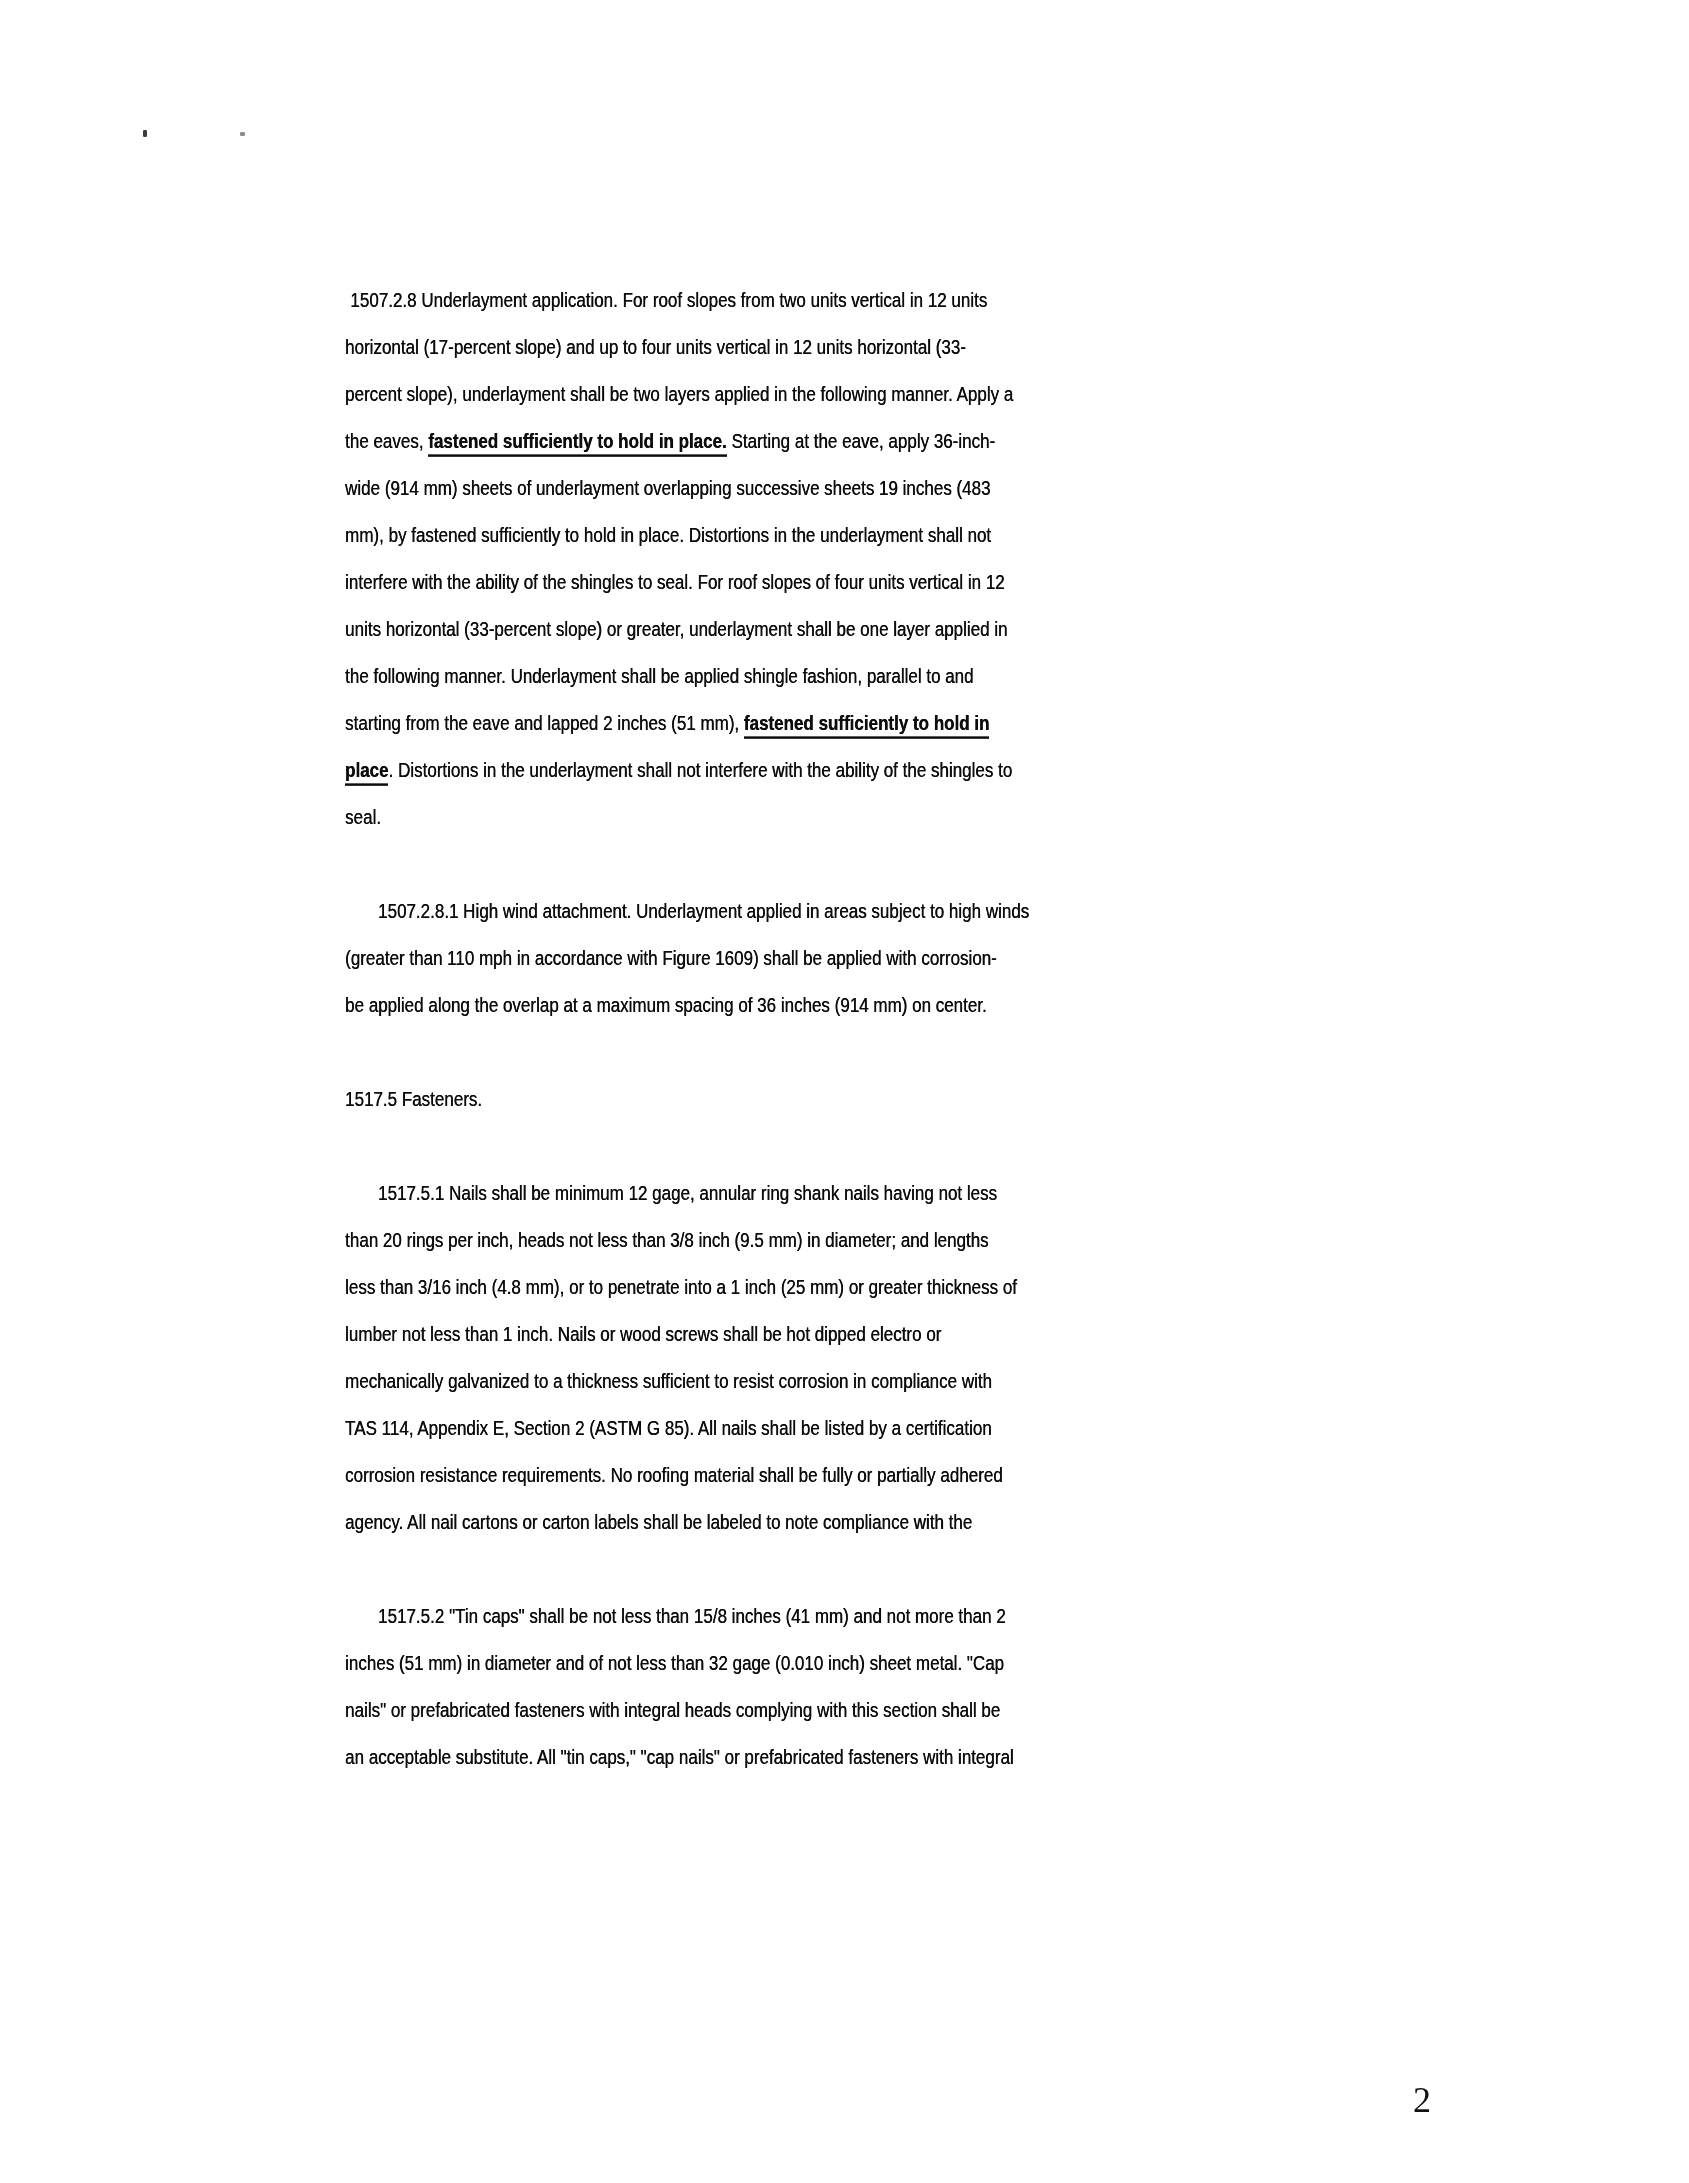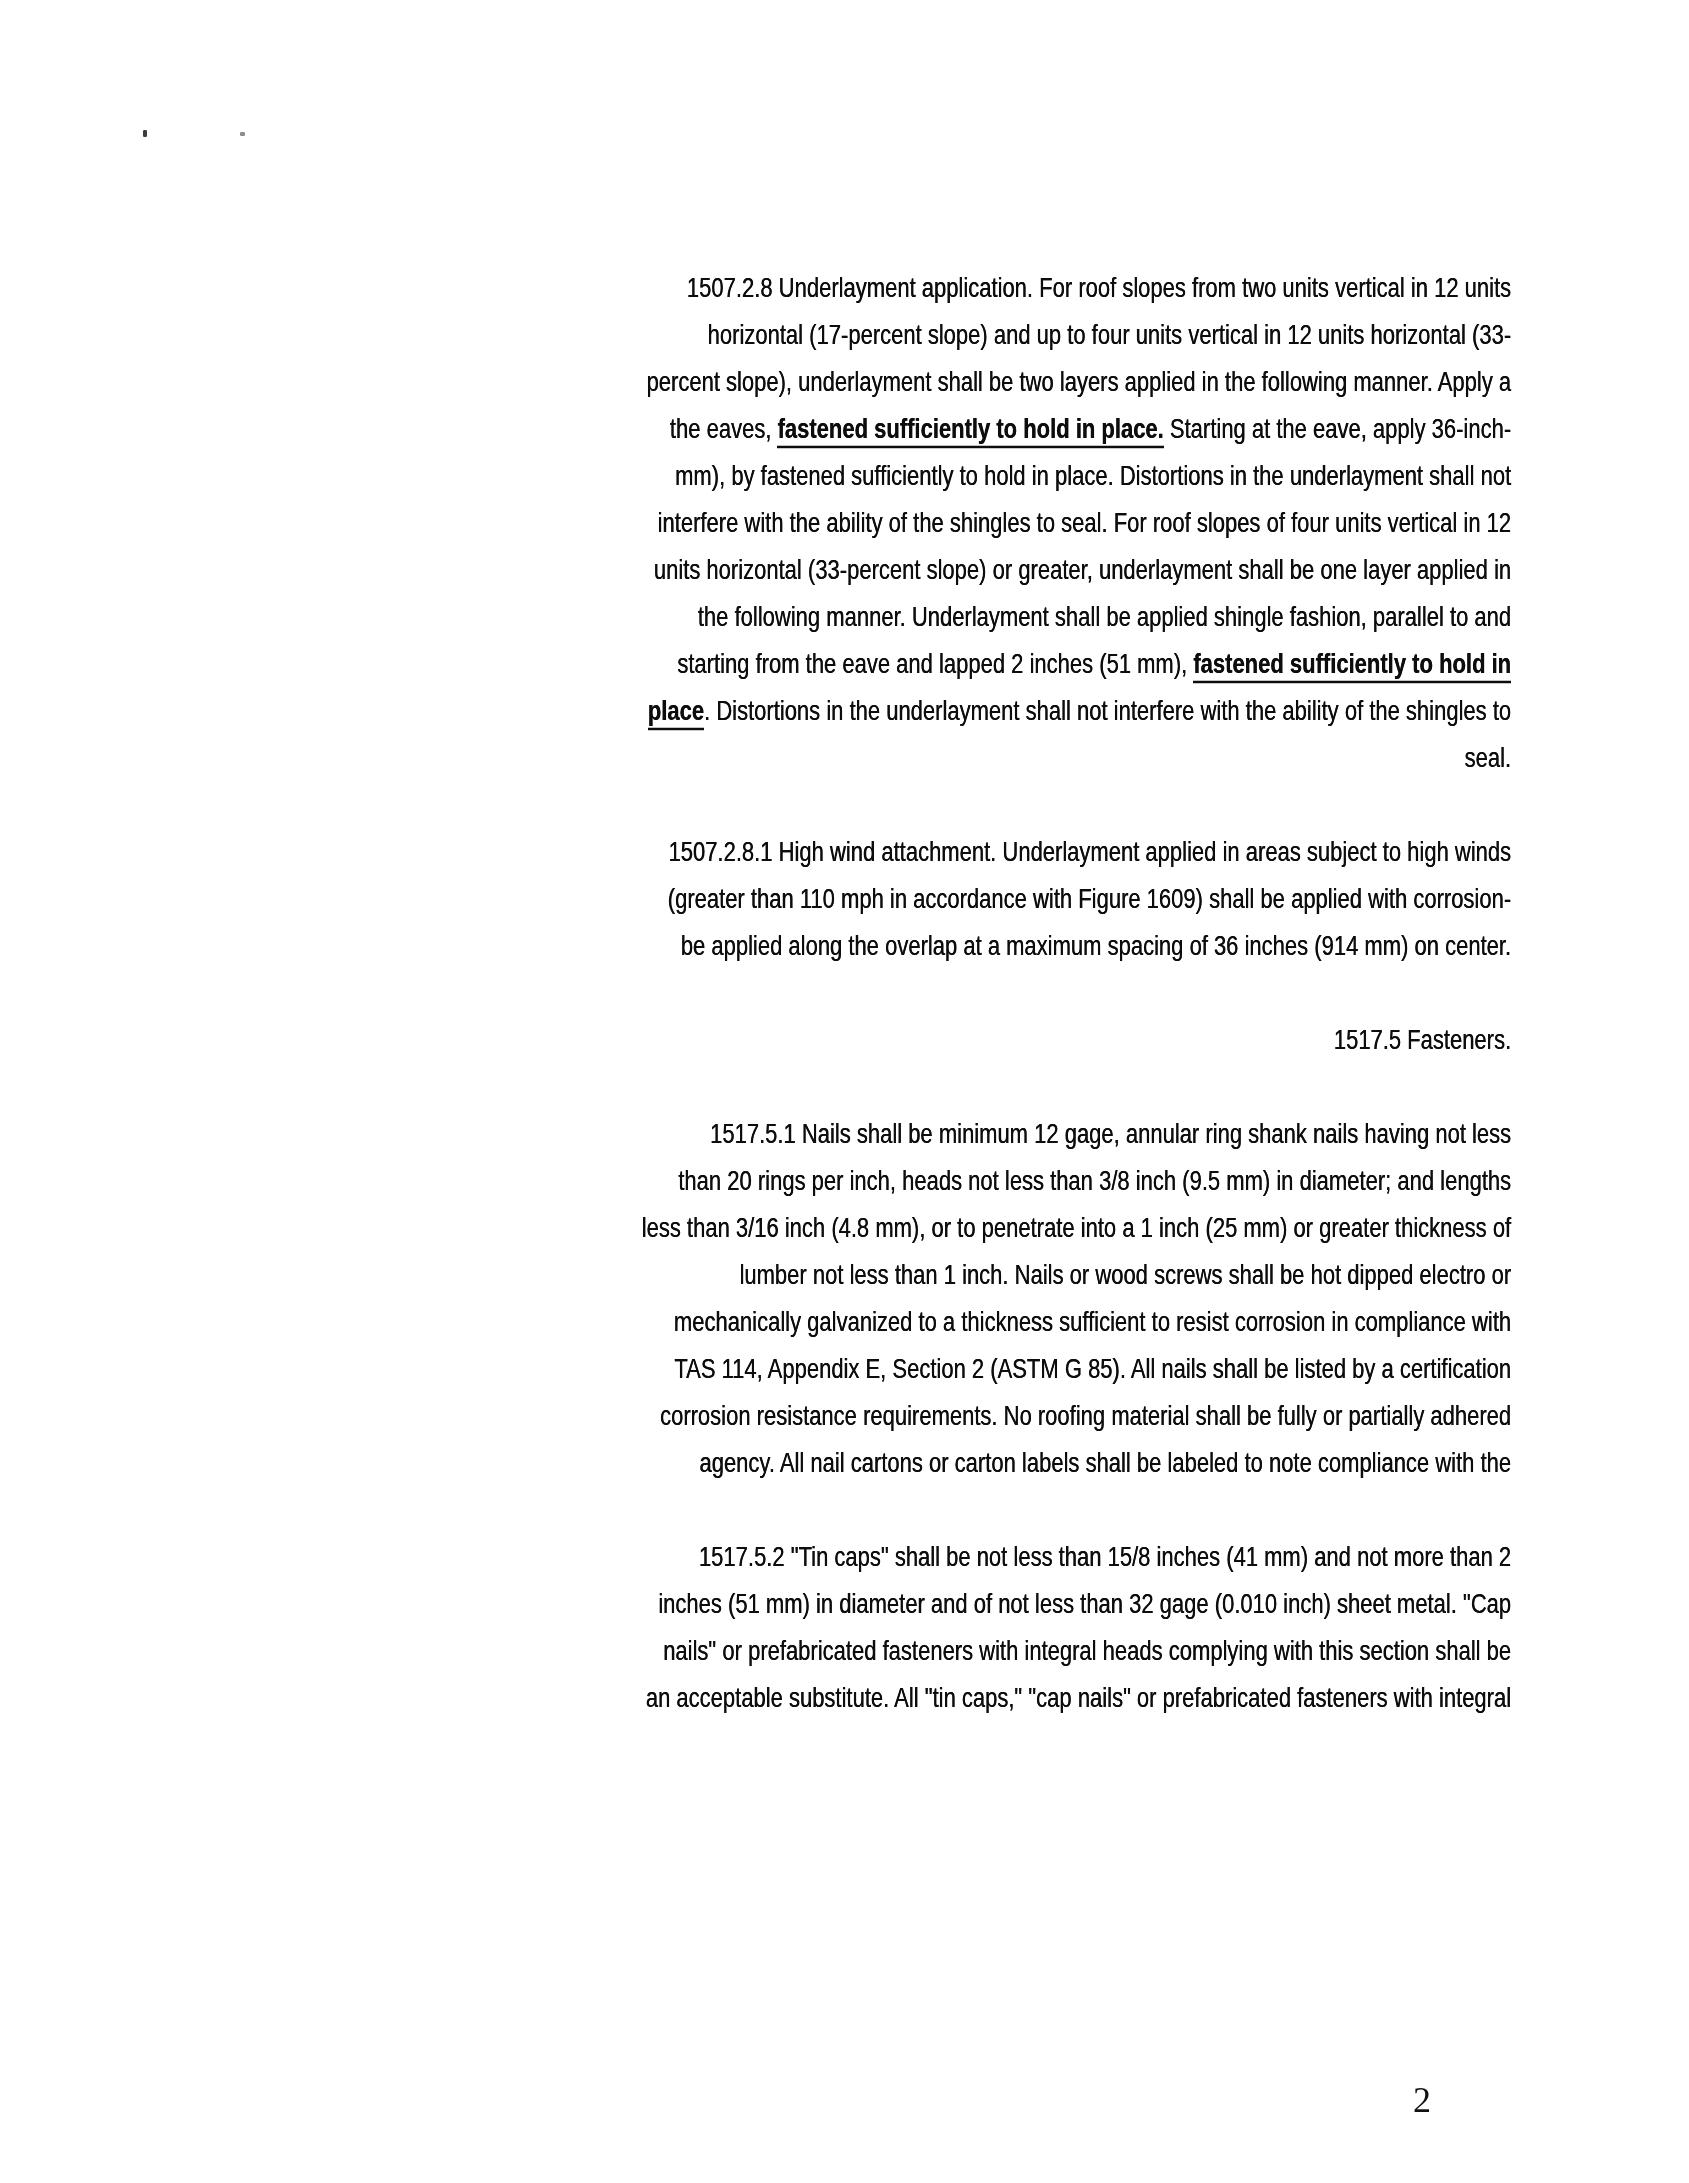--- a/index.html
+++ b/index.html
@@ -12,25 +12,24 @@
     width: 1690px;
     height: 2183px;
     background: #ffffff;
     overflow: hidden;
     font-family: "Liberation Sans", "DejaVu Sans", sans-serif;
     color: #0d0d0d;
   }
   .doc-body {
     position: absolute;
     left: 345px;
-    top: 266px;
+    top: 278px;
     width: 1166px;
-    font-size: 22px;
+    font-size: 17px;
     text-shadow: 0.3px 0 0 currentColor;
-    text-align: right;
   }
   .para { margin: 0 0 47px 0; }
   .para:last-child { margin-bottom: 0; }
   .line {
     height: 47px;
     line-height: 47px;
     white-space: pre;
   }
   .line .inner {
     display: inline-block;
@@ -67,20 +66,21 @@
 <div class="sheet">
   <div class="speck speck-1"></div>
   <div class="speck speck-2"></div>
 
   <div class="doc-body">
       <div class="para indent-small">
         <div class="line first"><span class="inner"><span class="">1507.2.8 Underlayment application. For roof slopes from two units vertical in 12 units</span></span></div>
         <div class="line"><span class="inner"><span class="">horizontal (17-percent slope) and up to four units vertical in 12 units horizontal (33-</span></span></div>
         <div class="line"><span class="inner"><span class="">percent slope), underlayment shall be two layers applied in the following manner. Apply a</span></span></div>
         <div class="line"><span class="inner"><span class="">the eaves, </span><span class="bu">fastened sufficiently to hold in place.</span><span class=""> Starting at the eave, apply 36-inch-</span></span></div>
+        <div class="line"><span class="inner"><span class="">wide (914 mm) sheets of underlayment overlapping successive sheets 19 inches (483</span></span></div>
         <div class="line"><span class="inner"><span class="">mm), by fastened sufficiently to hold in place. Distortions in the underlayment shall not</span></span></div>
         <div class="line"><span class="inner"><span class="">interfere with the ability of the shingles to seal. For roof slopes of four units vertical in 12</span></span></div>
         <div class="line"><span class="inner"><span class="">units horizontal (33-percent slope) or greater, underlayment shall be one layer applied in</span></span></div>
         <div class="line"><span class="inner"><span class="">the following manner. Underlayment shall be applied shingle fashion, parallel to and</span></span></div>
         <div class="line"><span class="inner"><span class="">starting from the eave and lapped 2 inches (51 mm), </span><span class="bu">fastened sufficiently to hold in</span></span></div>
         <div class="line"><span class="inner"><span class="bu">place</span><span class="">. Distortions in the underlayment shall not interfere with the ability of the shingles to</span></span></div>
         <div class="line"><span class="inner"><span class="">seal.</span></span></div>
       </div>
       <div class="para indent-normal">
         <div class="line first"><span class="inner"><span class="">1507.2.8.1 High wind attachment. Underlayment applied in areas subject to high winds</span></span></div>

